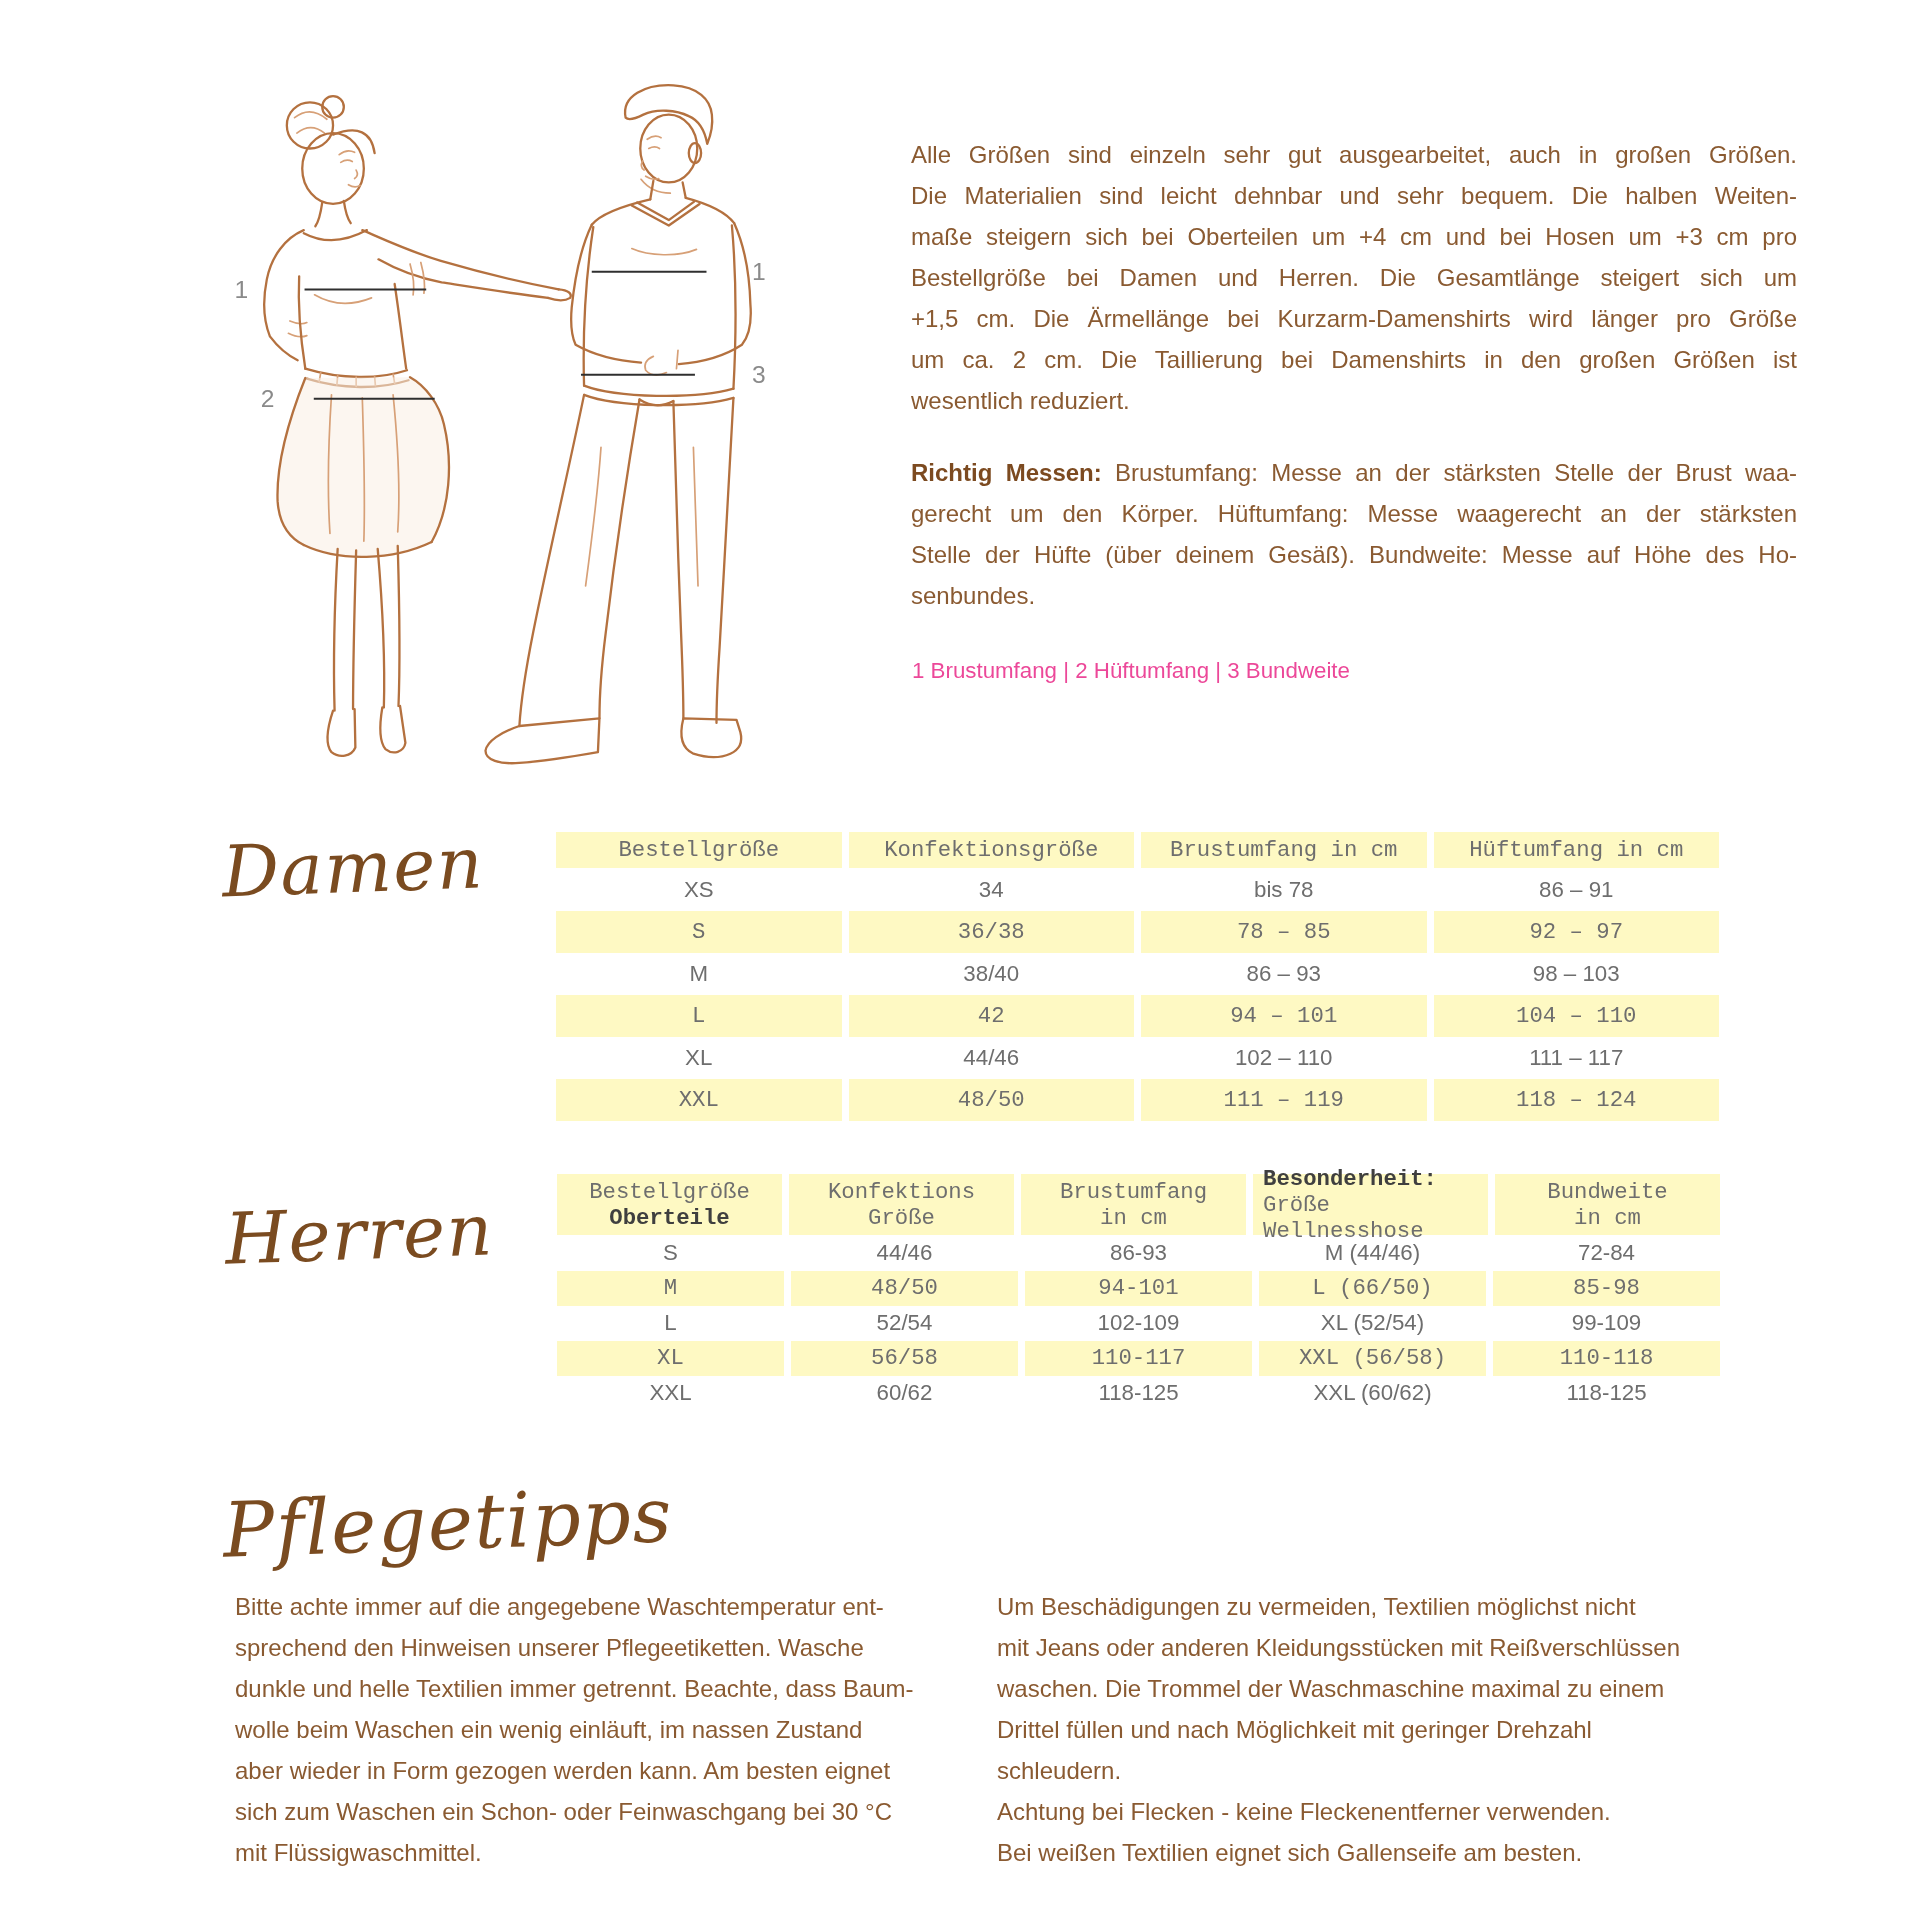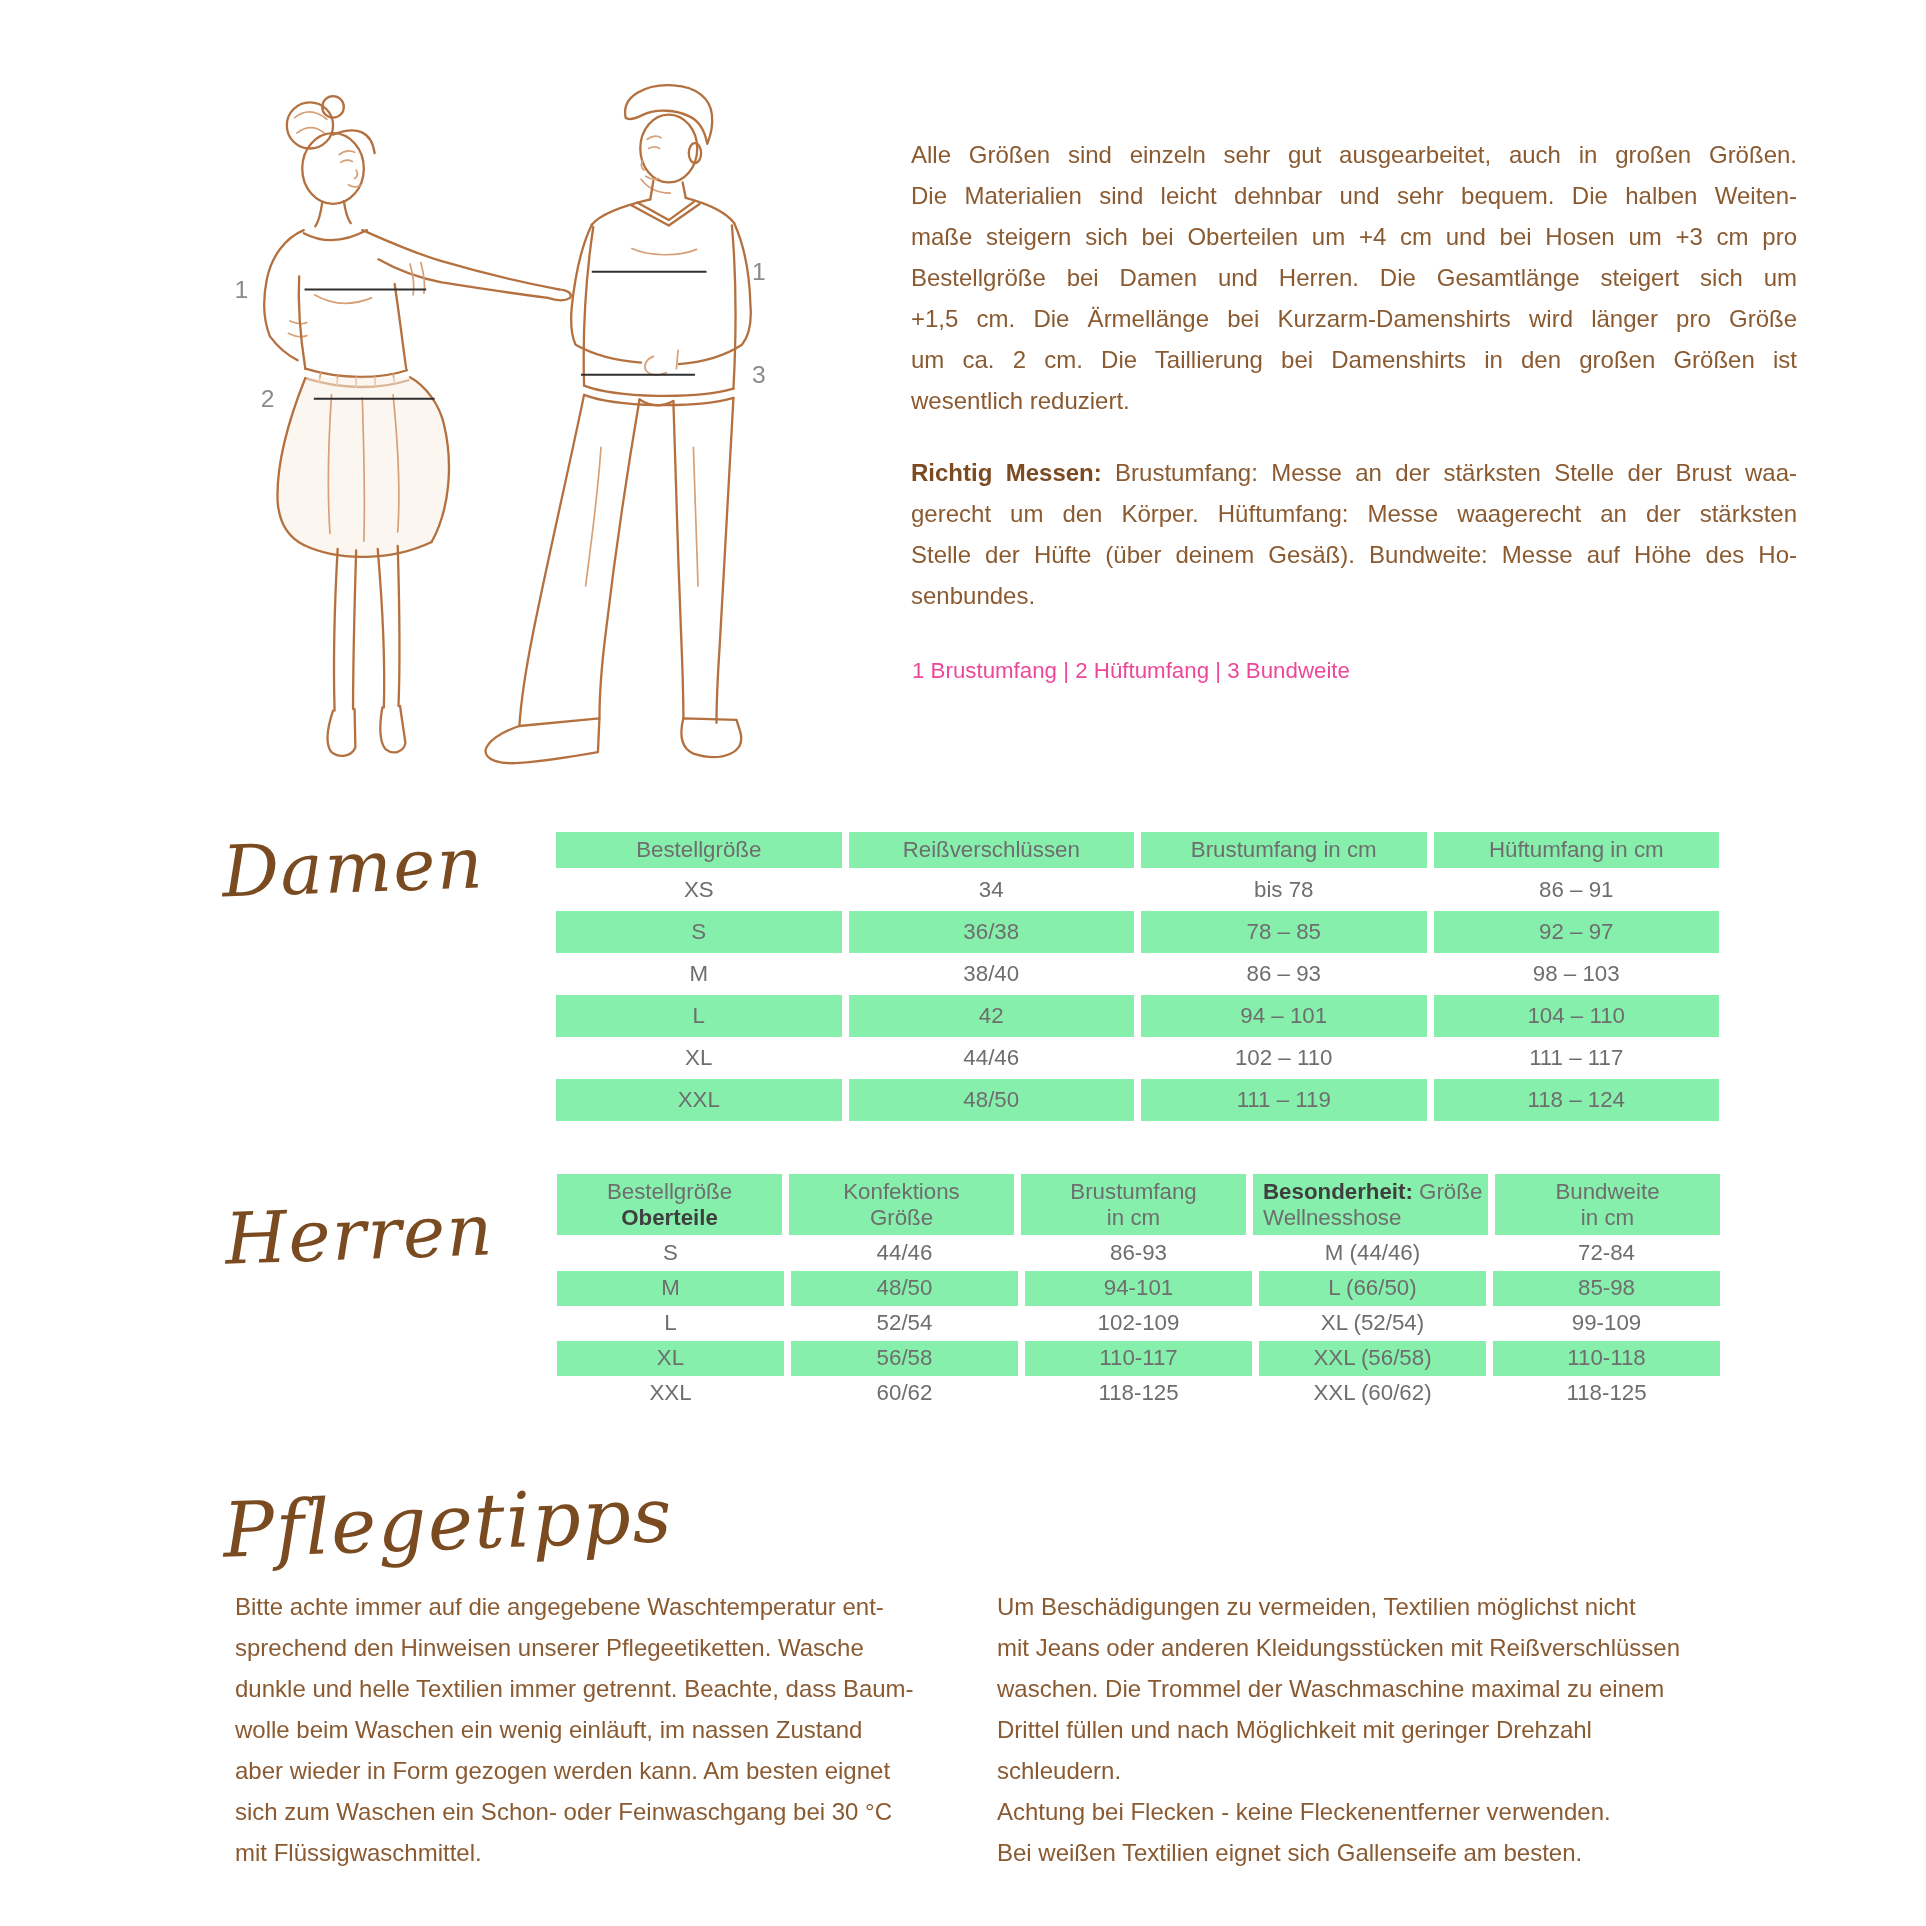--- a/index.html
+++ b/index.html
@@ -20,21 +20,21 @@
           color:#7a4b20;letter-spacing:1.5px;transform:rotate(-2deg);}
   .script.damen{left:222px;top:826px;font-size:71px;}
   .script.herren{left:225px;top:1193px;font-size:71px;}
   .script.pflege{left:223px;top:1478px;font-size:76px;}
 
   
   .table{position:absolute;display:flex;flex-direction:column;}
   .trow{display:flex;gap:7px;}
   .tcell{flex:1;display:flex;align-items:center;justify-content:center;
          font-size:22.3px;color:#6e6e6e;box-sizing:border-box;}
-  .trow.header .tcell,.trow.shade .tcell{background:#86efac;}
+  .trow.header .tcell,.trow.shade .tcell{background:#fef9c3;font-family:Liberation Mono, monospace;}
   .tcell b{color:#3f3f3f;font-weight:bold;}
   .table.damen{left:556px;top:832px;width:1163px;}
   .table.damen .trow{height:42px;}
   .table.damen .trow.header{height:36px;margin-bottom:0.8px;}
   .table.herren{left:557px;top:1174px;width:1163px;}
   .table.herren .trow{height:35px;}
   .table.herren .trow.header{height:61px;margin-bottom:0.8px;}
   .table.herren .trow.header .tcell{flex-direction:column;line-height:26px;}
   .table.herren .trow.header .tcell.left{align-items:flex-start;padding-left:10px;}
 
@@ -154,21 +154,21 @@
     </div>
     <div class="lines"><div class="line just">gerecht um den Körper. Hüftumfang: Messe waagerecht an der stärksten</div><div class="line just">Stelle der Hüfte (über deinem Gesäß). Bundweite: Messe auf Höhe des Ho-</div><div class="line just">senbundes.</div></div>
   </div>
 
   <div class="legend" style="left:912px;top:655px;">1 Brustumfang | 2 Hüftumfang | 3 Bundweite</div>
 
   <div class="script damen">Damen</div>
   <div class="table damen">
     <div class="trow header">
         <div class="tcell th">Bestellgröße</div>
-        <div class="tcell th">Reißverschlüssen</div>
+        <div class="tcell th">Konfektionsgröße</div>
         <div class="tcell th">Brustumfang in cm</div>
         <div class="tcell th">Hüftumfang in cm</div>
       </div>
     <div class="lines"><div class="trow">
           <div class="tcell">XS</div>
           <div class="tcell">34</div>
           <div class="tcell">bis 78</div>
           <div class="tcell">86 – 91</div>
         </div><div class="trow shade">
           <div class="tcell">S</div>

